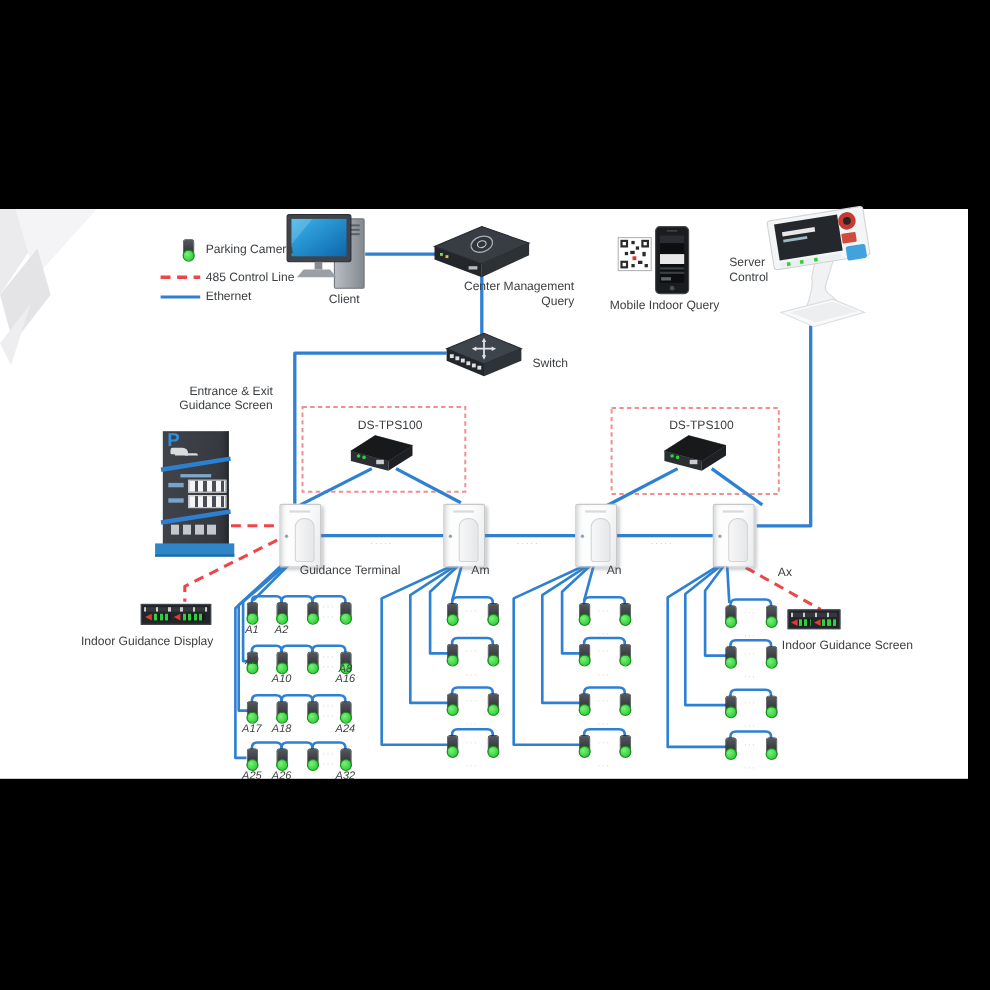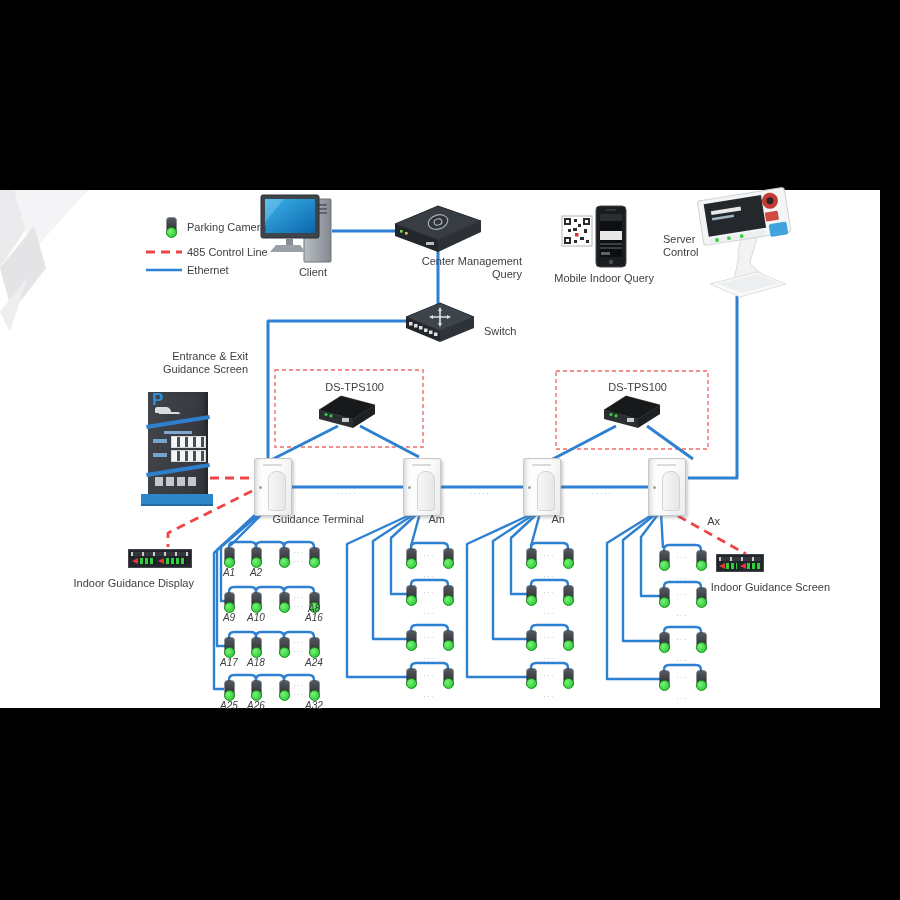--- a/index.html
+++ b/index.html
@@ -331,21 +331,21 @@
     <div class="cam" style="left:310px;top:548px;"></div>
     <div class="camlbl" style="left:216px;top:567px;">A1</div>
     <div class="camlbl" style="left:243px;top:567px;">A2</div>
     <div class="camlbl" style="left:301px;top:567px;margin-top:36px;">A8</div>
     <div class="dots" style="left:289px;top:549px;width:20px;font-size:7px;">···</div>
     <div class="dots" style="left:289px;top:558px;width:20px;font-size:7px;">···</div>
     <div class="cam" style="left:225px;top:593px;"></div>
     <div class="cam" style="left:252px;top:593px;"></div>
     <div class="cam" style="left:280px;top:593px;"></div>
     <div class="cam" style="left:310px;top:593px;"></div>
-    <div class="camlbl" style="left:216px;top:612px;">A9</div>
+    <div class="camlbl" style="left:216px;top:596px;">A9</div>
     <div class="camlbl" style="left:243px;top:612px;">A10</div>
     <div class="camlbl" style="left:301px;top:612px;">A16</div>
     <div class="dots" style="left:289px;top:594px;width:20px;font-size:7px;">···</div>
     <div class="dots" style="left:289px;top:603px;width:20px;font-size:7px;">···</div>
     <div class="cam" style="left:225px;top:638px;"></div>
     <div class="cam" style="left:252px;top:638px;"></div>
     <div class="cam" style="left:280px;top:638px;"></div>
     <div class="cam" style="left:310px;top:638px;"></div>
     <div class="camlbl" style="left:216px;top:657px;">A17</div>
     <div class="camlbl" style="left:243px;top:657px;">A18</div>

